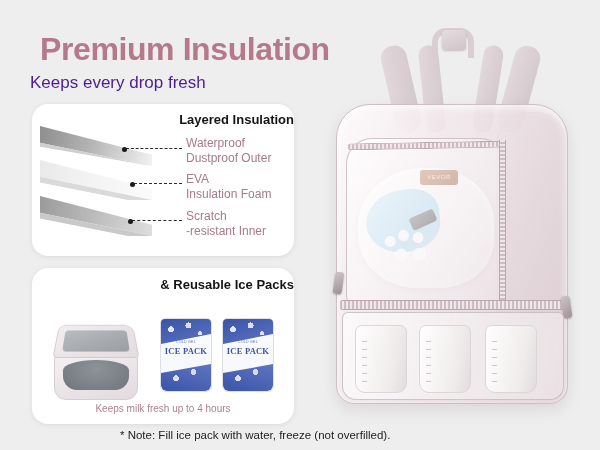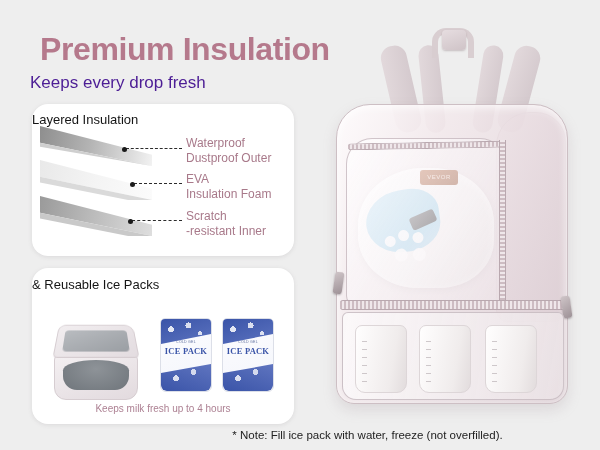--- a/index.html
+++ b/index.html
@@ -251,23 +251,23 @@
     position: absolute;
     background: #ffffff;
     border-radius: 16px;
     box-shadow: 0 1px 4px rgba(120,115,118,.16);
   }
 
   .card-insulation { left: 32px; top: 104px; width: 262px; height: 152px; }
   .card-lining     { left: 32px; top: 268px; width: 262px; height: 156px; }
 
   .card-title {
-    text-align: left;
+    text-align: right;
     font-size: 13px;
-    font-weight: normal;
+    font-weight: bold;
     color: #151515;
     line-height: 1.25;
   }
   .card-insulation .card-title { margin-top: 8px; }
   .card-lining .card-title { margin-top: 9px; }
 
   
   .layers {
     position: absolute;
     left: 2px;
@@ -435,25 +435,23 @@
     text-align: center;
     font-size: 10px;
     color: #ad8193;
   }
 
   
   .page-note {
     position: absolute;
     left: 0; right: 0;
     bottom: 9px;
-    text-align: center;
     font-size: 11.5px;
     color: #232323;
     padding-left: 120px;
-    margin-left: 15px;
   }
 </style>
 </head>
 <body style="background: rgb(238, 238, 238);">
 
 <div class="product-photo">
   <div class="bp-stage">
 
     <div class="bp-strap left"></div>
     <div class="bp-strap left2"></div>

